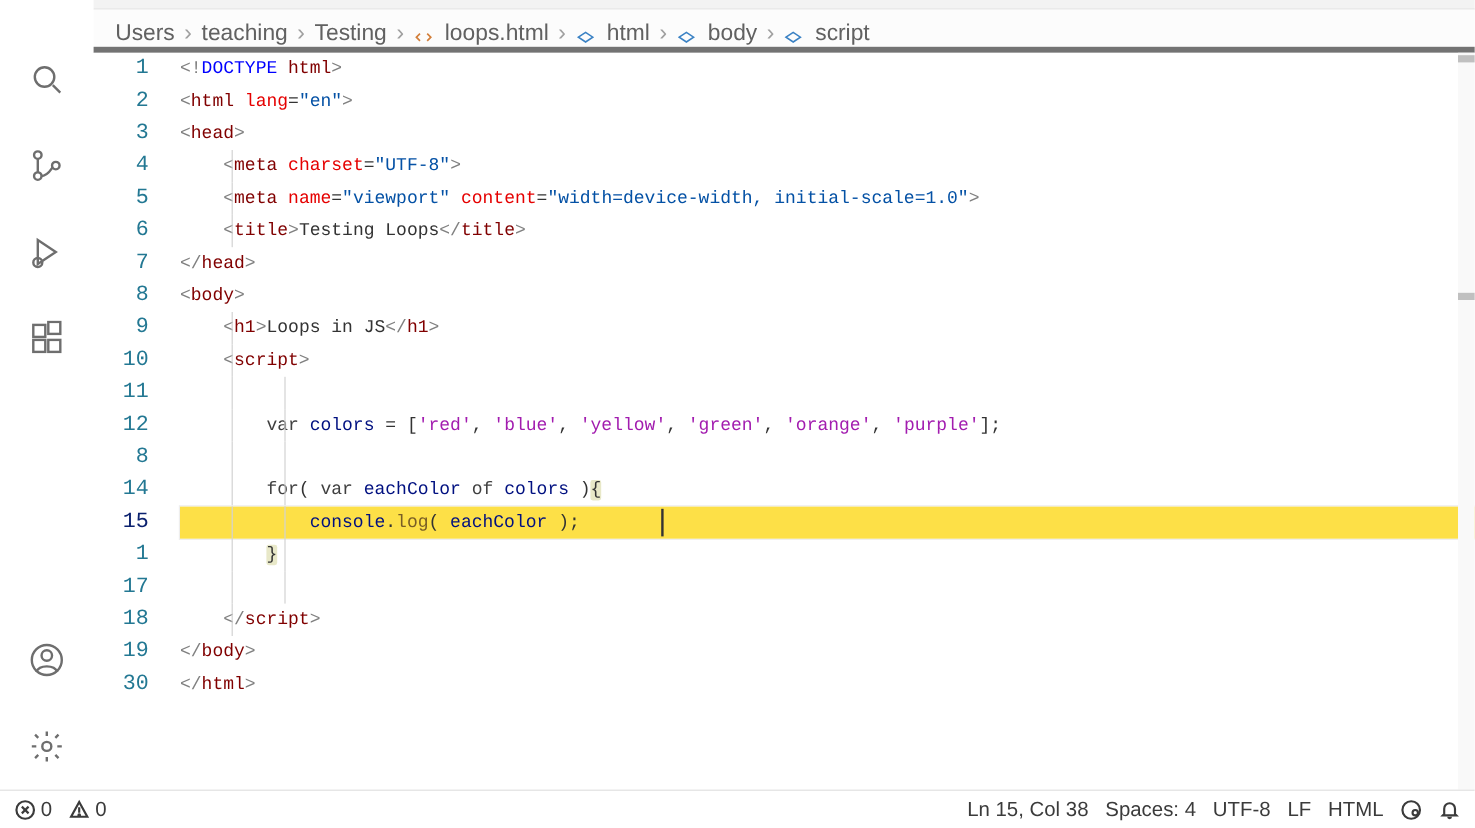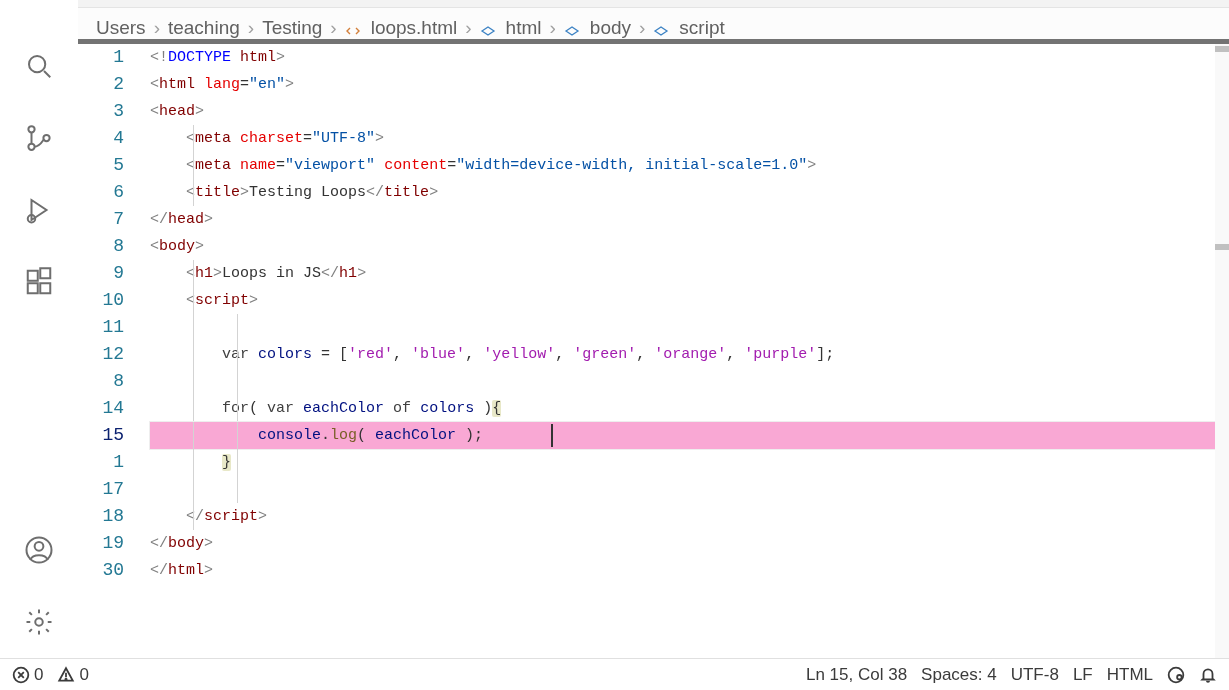--- a/index.html
+++ b/index.html
@@ -89,21 +89,21 @@
   .gutter .ln.active { color: #0b216f; font-weight: 500; }
   .code {
     flex: 1;
     font-size: 15px;
     line-height: 27px;
     white-space: pre;
     position: relative;
   }
   .codeline { height: 27px; position: relative; }
   .codeline.active {
-    background: #f9a8d4;
+    background: #fde047;
     outline: 1px solid #eeeeee;
   }
   .indent-guide {
     position: absolute;
     top: 0;
     bottom: 0;
     width: 1px;
     background: #d3d3d3;
   }
   

